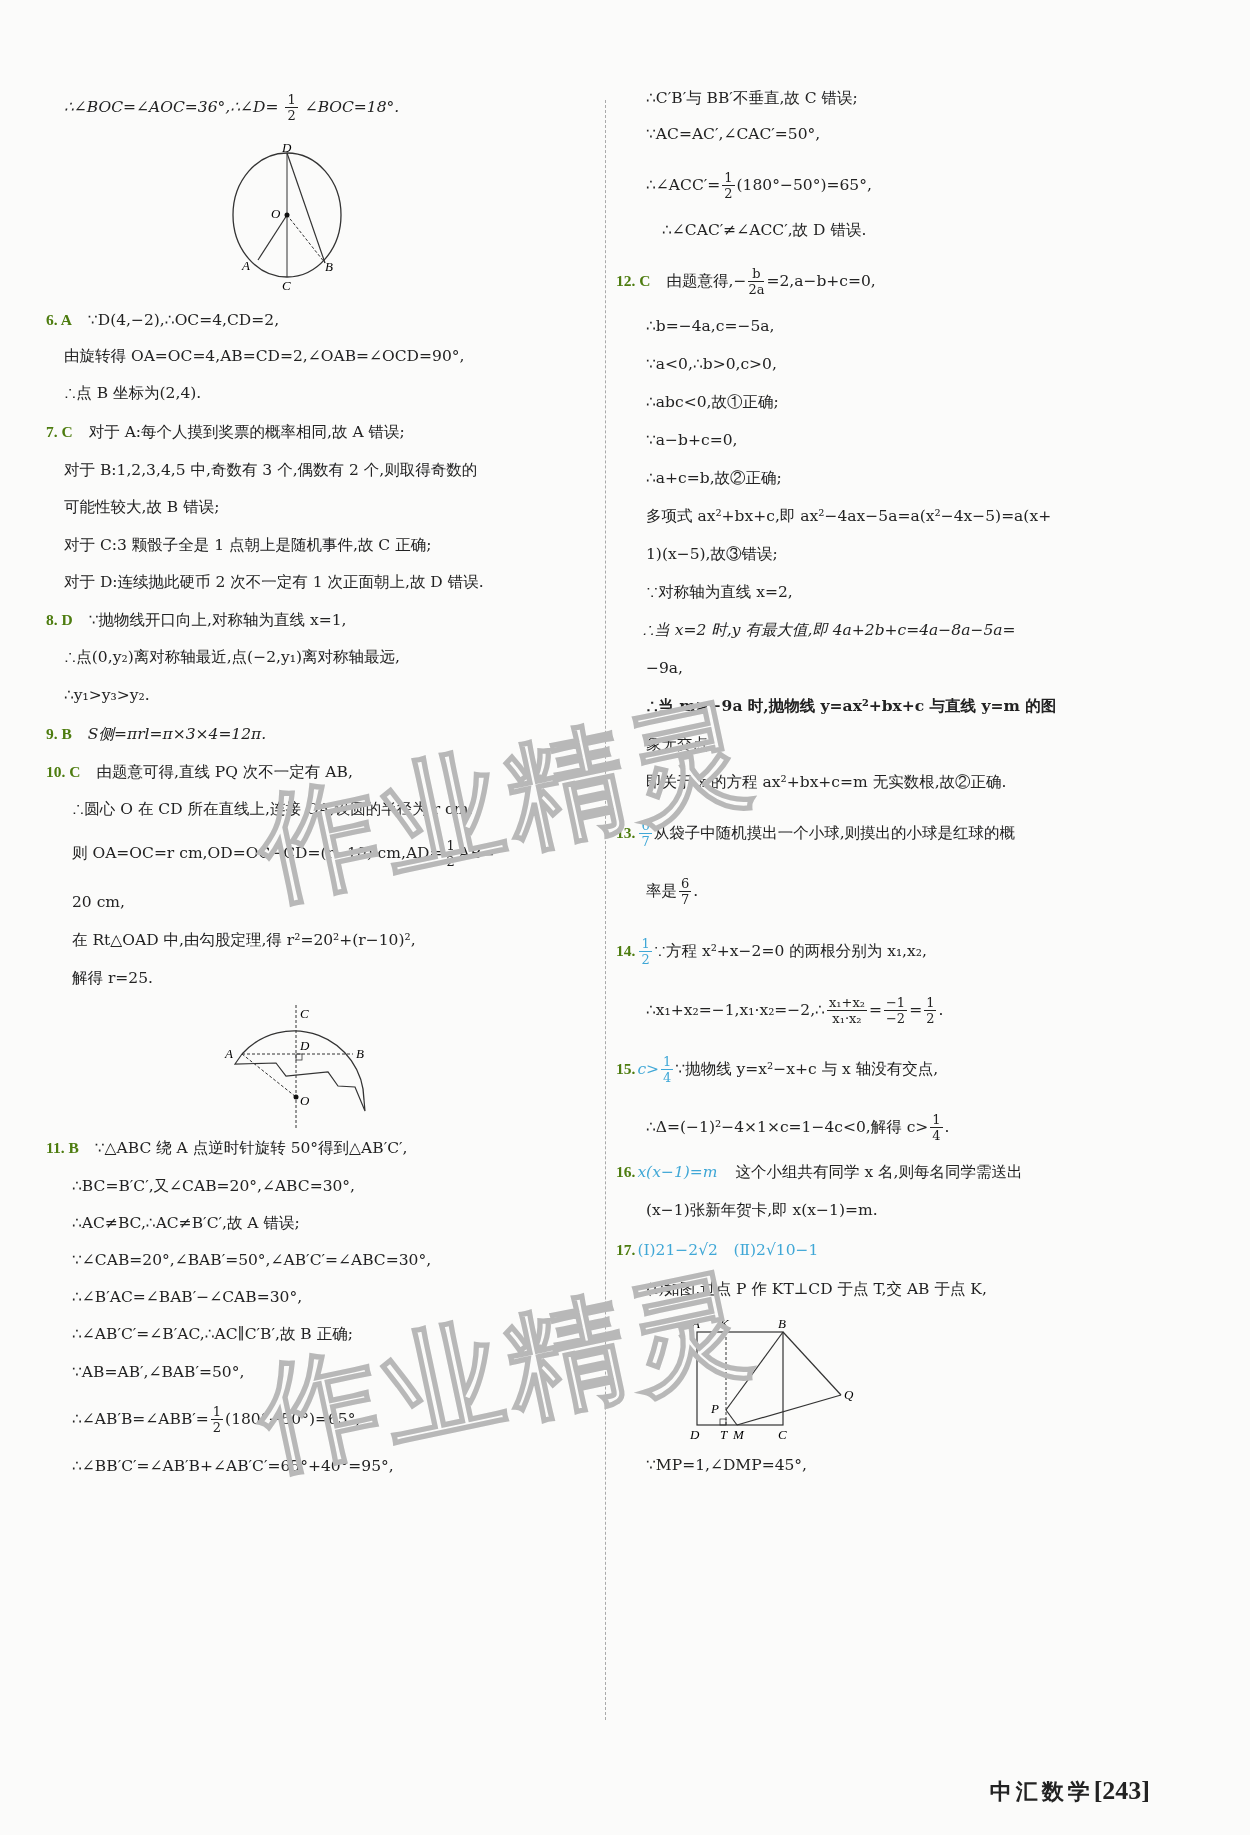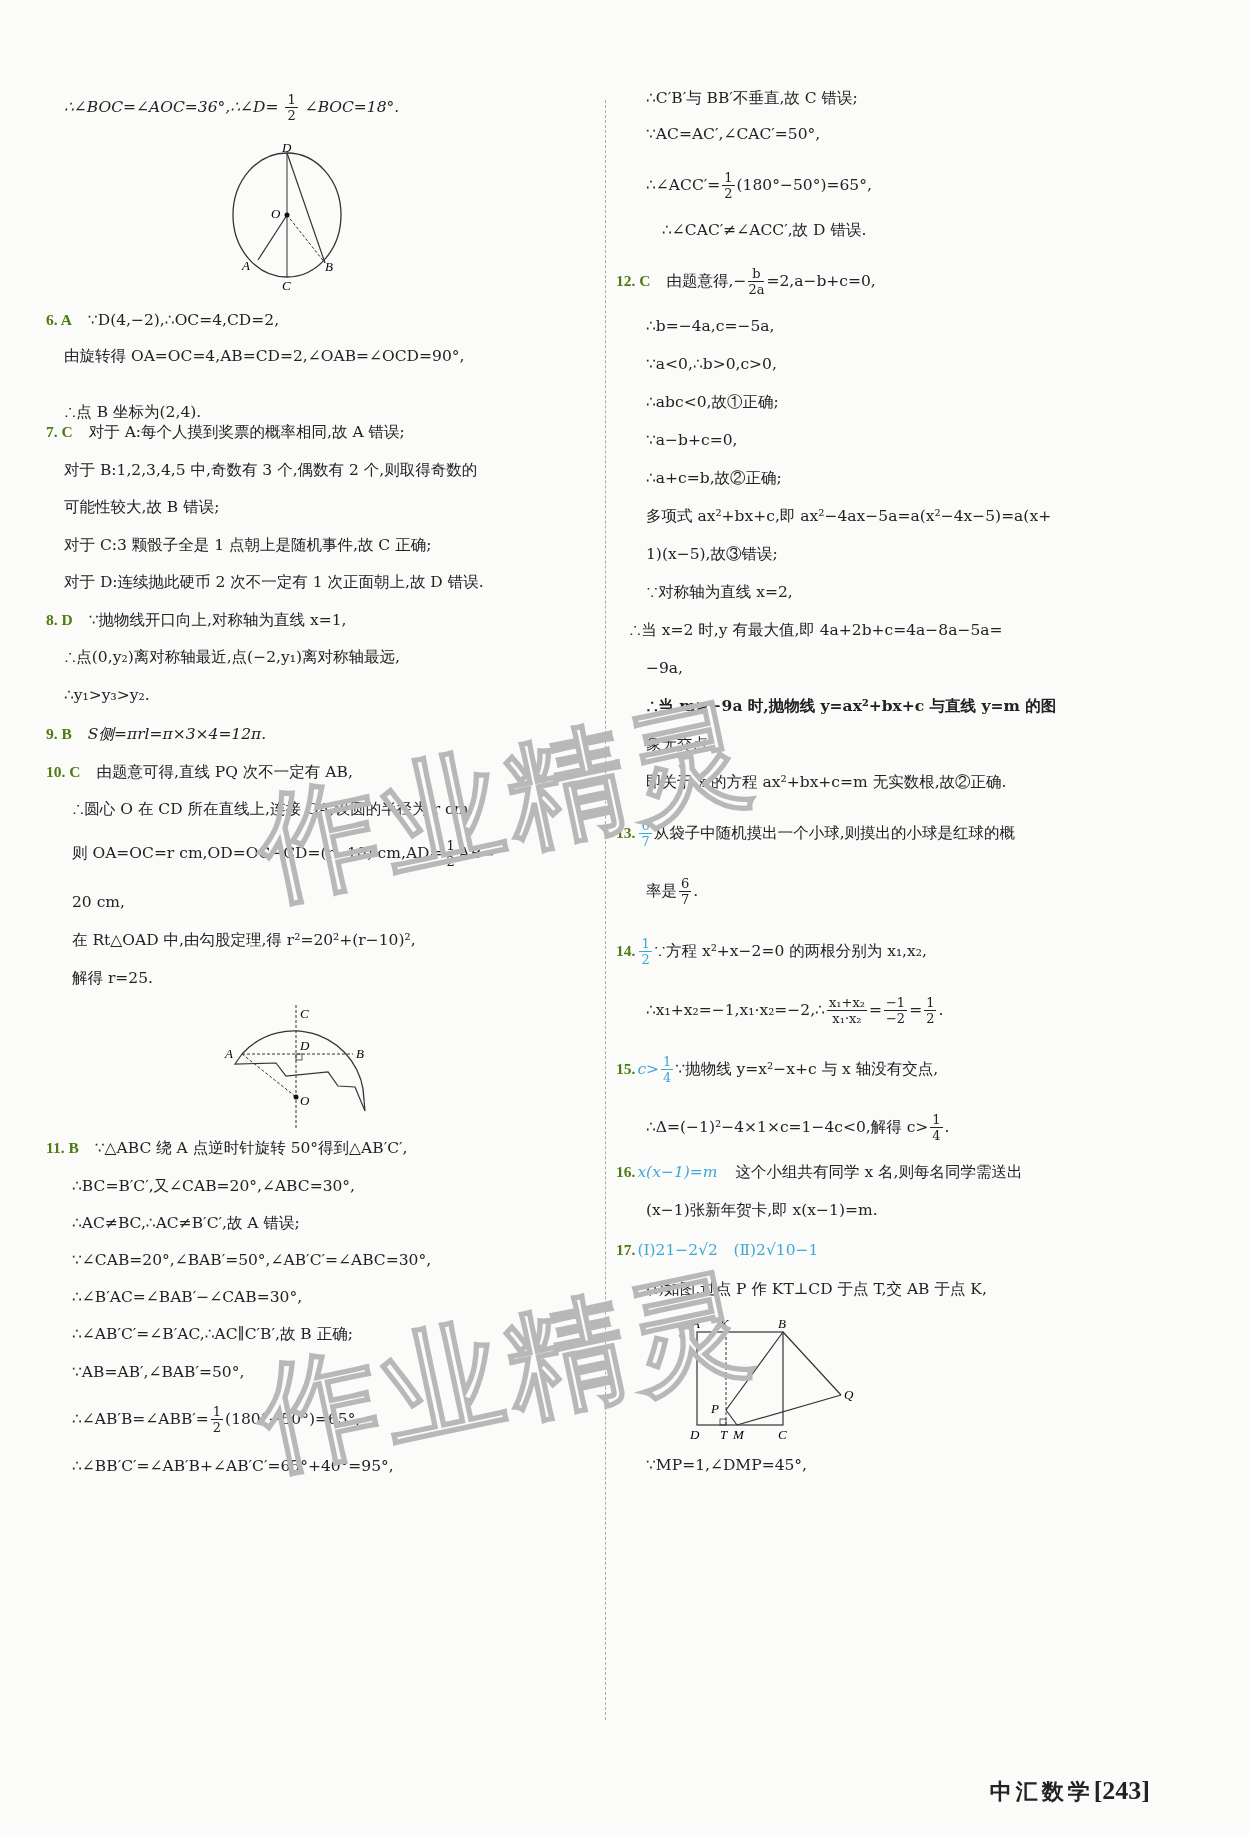--- a/index.html
+++ b/index.html
@@ -43,21 +43,21 @@
     <circle cx="62" cy="75" r="2.5" fill="#111"></circle>
     <text x="57" y="12" font-size="13" font-style="italic" font-family="Liberation Serif, serif">D</text>
     <text x="46" y="78" font-size="13" font-style="italic" font-family="Liberation Serif, serif">O</text>
     <text x="17" y="130" font-size="13" font-style="italic" font-family="Liberation Serif, serif">A</text>
     <text x="57" y="150" font-size="13" font-style="italic" font-family="Liberation Serif, serif">C</text>
     <text x="100" y="131" font-size="13" font-style="italic" font-family="Liberation Serif, serif">B</text>
   </svg>
 
   <div class="ln" style="left:46px;top:308px;"><span class="num">6. A</span><span>∵D(4,−2),∴OC=4,CD=2,</span></div>
   <div class="ln" style="left:64px;top:344px;">由旋转得 OA=OC=4,AB=CD=2,∠OAB=∠OCD=90°,</div>
-  <div class="ln" style="left:64px;top:400px;">∴点 B 坐标为(2,4).</div>
+  <div class="ln" style="left:64px;top:381px;">∴点 B 坐标为(2,4).</div>
 
   <div class="ln" style="left:46px;top:420px;"><span class="num">7. C</span><span>对于 A:每个人摸到奖票的概率相同,故 A 错误;</span></div>
   <div class="ln" style="left:64px;top:458px;">对于 B:1,2,3,4,5 中,奇数有 3 个,偶数有 2 个,则取得奇数的</div>
   <div class="ln" style="left:64px;top:495px;">可能性较大,故 B 错误;</div>
   <div class="ln" style="left:64px;top:533px;">对于 C:3 颗骰子全是 1 点朝上是随机事件,故 C 正确;</div>
   <div class="ln" style="left:64px;top:570px;">对于 D:连续抛此硬币 2 次不一定有 1 次正面朝上,故 D 错误.</div>
 
   <div class="ln" style="left:46px;top:608px;"><span class="num">8. D</span><span>∵抛物线开口向上,对称轴为直线 x=1,</span></div>
   <div class="ln" style="left:64px;top:645px;">∴点(0,y₂)离对称轴最近,点(−2,y₁)离对称轴最远,</div>
   <div class="ln" style="left:64px;top:683px;">∴y₁&gt;y₃&gt;y₂.</div>
@@ -107,21 +107,21 @@
 
   <div class="ln" style="left:16px;top:266px;"><span class="num">12. C</span><span>由题意得,−</span><span class="frac"><span class="top">b</span><span>2a</span></span><span>=2,a−b+c=0,</span></div>
   <div class="ln" style="left:46px;top:314px;">∴b=−4a,c=−5a,</div>
   <div class="ln" style="left:46px;top:352px;">∵a&lt;0,∴b&gt;0,c&gt;0,</div>
   <div class="ln" style="left:46px;top:390px;">∴abc&lt;0,故①正确;</div>
   <div class="ln" style="left:46px;top:428px;">∵a−b+c=0,</div>
   <div class="ln" style="left:46px;top:466px;">∴a+c=b,故②正确;</div>
   <div class="ln" style="left:46px;top:504px;">多项式 ax²+bx+c,即 ax²−4ax−5a=a(x²−4x−5)=a(x+</div>
   <div class="ln" style="left:46px;top:542px;">1)(x−5),故③错误;</div>
   <div class="ln" style="left:46px;top:580px;">∵对称轴为直线 x=2,</div>
-  <div class="ln" style="left:29px;top:618px;">∴当 x=2 时,y 有最大值,即 4a+2b+c=4a−8a−5a=</div>
+  <div class="ln" style="left:42px;top:618px;font-style:italic;">∴当 x=2 时,y 有最大值,即 4a+2b+c=4a−8a−5a=</div>
   <div class="ln" style="left:46px;top:656px;">−9a,</div>
   <div class="ln" style="left:46px;top:694px;font-weight:bold;">∴当 m&gt;−9a 时,抛物线 y=ax²+bx+c 与直线 y=m 的图</div>
   <div class="ln" style="left:46px;top:732px;">象无交点,</div>
   <div class="ln" style="left:46px;top:770px;">即关于 x 的方程 ax²+bx+c=m 无实数根,故②正确.</div>
 
   <div class="ln" style="left:16px;top:818px;"><span class="num" style="margin-right:2px">13.</span><span class="frac blue ans" style="color:#3fa7d6"><span class="top">6</span><span>7</span></span><span>从袋子中随机摸出一个小球,则摸出的小球是红球的概</span></div>
   <div class="ln" style="left:46px;top:876px;"><span>率是</span><span class="frac"><span class="top">6</span><span>7</span></span><span>.</span></div>
 
   <div class="ln" style="left:16px;top:936px;"><span class="num" style="margin-right:2px">14.</span><span class="frac blue ans" style="color:#3fa7d6"><span class="top">1</span><span>2</span></span><span>∵方程 x²+x−2=0 的两根分别为 x₁,x₂,</span></div>
   <div class="ln" style="left:46px;top:995px;"><span>∴x₁+x₂=−1,x₁·x₂=−2,∴</span><span class="frac"><span class="top">x₁+x₂</span><span>x₁·x₂</span></span><span>=</span><span class="frac"><span class="top">−1</span><span>−2</span></span><span>=</span><span class="frac"><span class="top">1</span><span>2</span></span><span>.</span></div>

